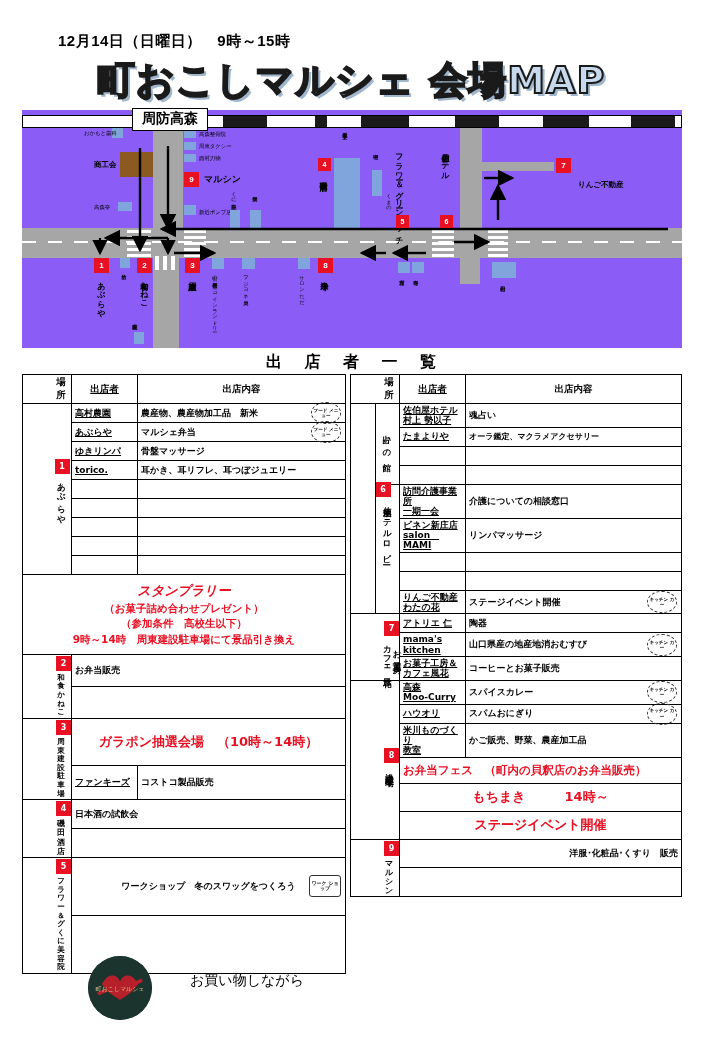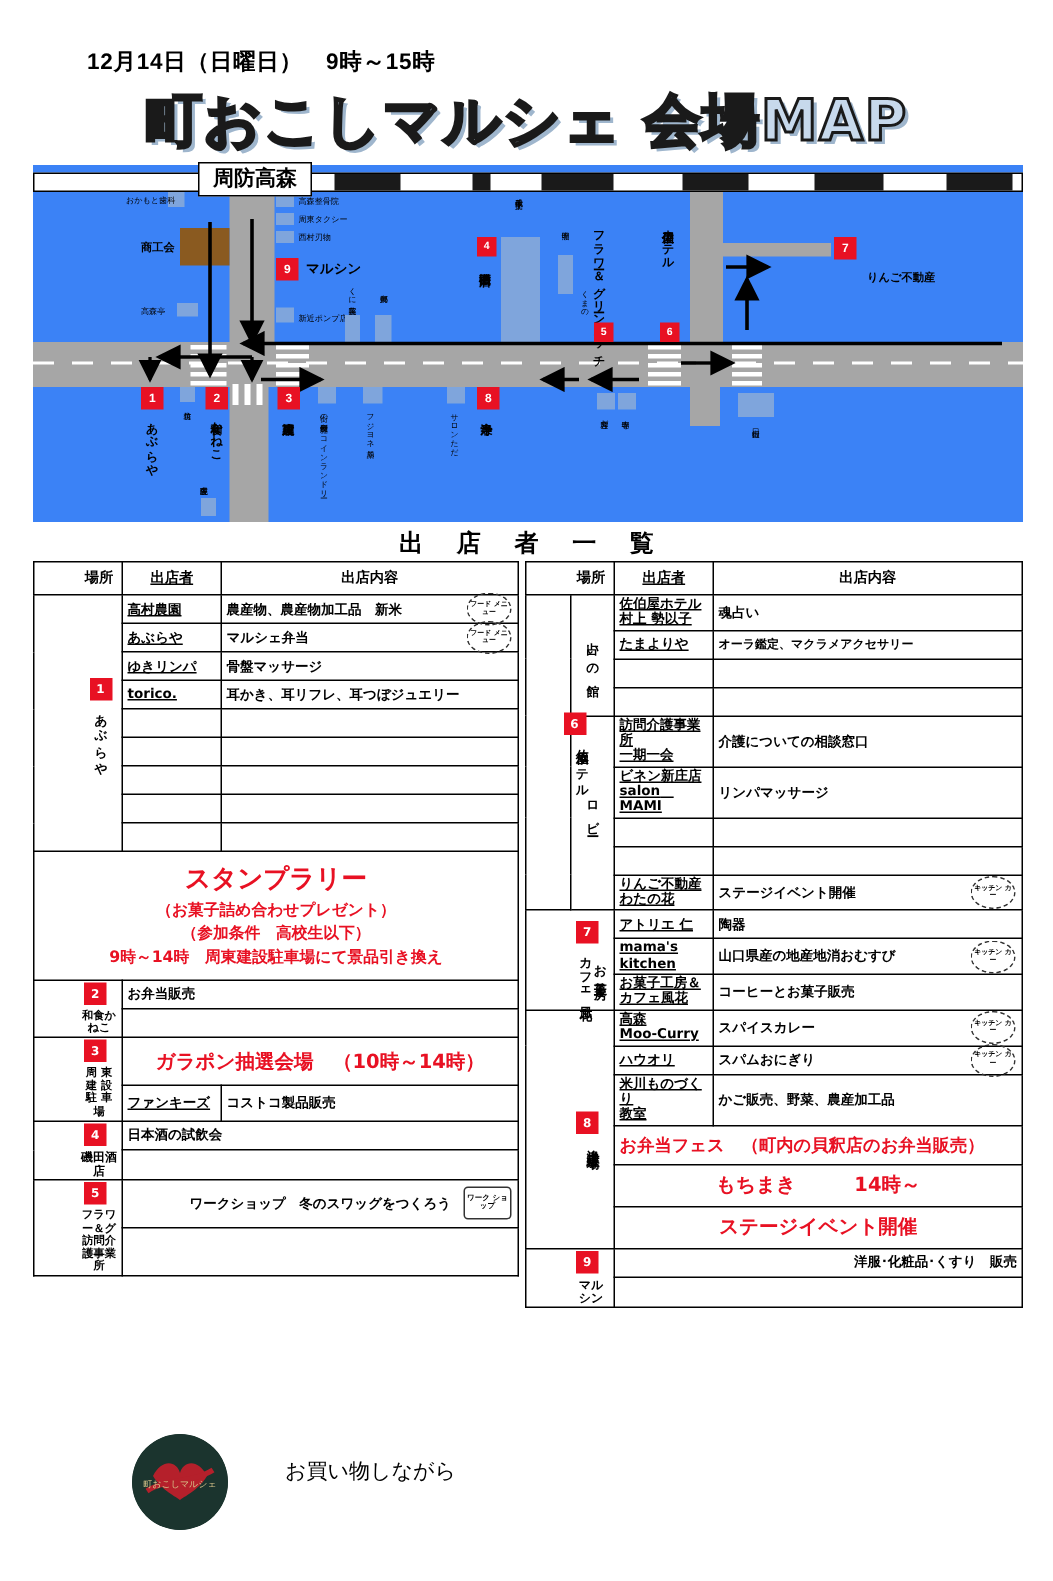--- a/index.html
+++ b/index.html
@@ -30,21 +30,21 @@
     color: #c7d9ec;
     -webkit-text-stroke: 2px #1a1a1a;
     text-shadow: 3px 3px 0 #9fb6cd;
     font-family: "DejaVu Sans", sans-serif;
   }
 
   
   .map {
     position: absolute; left: 22px; top: 110px;
     width: 660px; height: 238px;
-    background: #3b82f6;
+    background: #8b5cf6;
   }
   .map-el { position: absolute; }
 
   
   .rail {
     left: 0; top: 5px; width: 660px; height: 13px;
     background: #ffffff; border: 1.6px solid #000;
   }
   .rail-tie { position: absolute; top: 0; height: 100%; background: #1a1a1a; }
 
@@ -117,21 +117,21 @@
     font-family: "DejaVu Sans", sans-serif;
   }
   .tbl td, .tbl th {
     border: 1px solid #000;
     padding: 1px 3px;
     vertical-align: middle;
     font-weight: bold;
     height: 19px;
   }
   .tbl th { text-align: center; font-size: 9.5px; height: 22px; }
-  .tbl .c-loc  { width: 59px; text-align: center; padding-left: 31px; }
+  .tbl .c-loc  { width: 49px; text-align: center; padding-left: 31px; }
   .tbl .c-sub  { width: 14px; text-align: center; }
   .tbl .c-vend { width: 66px; text-decoration: underline; }
   .tbl .c-cont { position: relative; }
 
   #tbl-left  { left: 22px; top: 374px; width: 324px; }
   #tbl-right { left: 350px; top: 374px; width: 332px; }
 
   .loc-cell { text-align: center; padding: 3px 0; }
   .loc-marker {
     width: 15px; height: 15px; background: #e81123; color: #fff;
@@ -143,21 +143,21 @@
   .loc-name.vert {
     writing-mode: vertical-rl; margin: 0 auto; letter-spacing: 1px;
     max-height: 90px;
   }
   .subcol-vert {
     writing-mode: vertical-rl; margin: 0 auto;
     font-size: 8.5px; letter-spacing: 3px; font-weight: bold;
   }
 
   .red-block { color: #e81123; text-align: center; font-weight: bold; line-height: 1.5; }
-  .red-block .l1 { font-size: 17px; }
+  .red-block .l1 { font-size: 13px; font-style: italic; }
   .red-block .l2 { font-size: 10.5px; }
   .red-mid { color: #e81123; text-align: left; font-weight: bold; font-size: 11.5px; }
   .red-mid2 { color: #e81123; text-align: center; font-weight: bold; font-size: 13px; }
 
   
   .badge {
     position: absolute; right: 4px; top: 50%;
     transform: translateY(-50%);
     width: 30px; height: 22px;
     display: flex; flex-direction: column;
@@ -466,21 +466,21 @@
   </tr>
   <tr>
     <td colspan="2" class="c-cont"></td>
   </tr>
 
   <tr>
     <td class="c-loc loc-cell" rowspan="2">
       <div style="display:flex;flex-direction:column;align-items:flex-start;">
         <div class="loc-marker">5</div>
         <div class="loc-name" style="width:100%;text-align:center;font-size:7.5px;white-space:pre-line">フラワー＆グ
-訪問介護事業所</div>
+くに美容院</div>
       </div>
     </td>
     <td colspan="2" class="c-cont" style="text-align:center">
       <span>ワークショップ　冬のスワッグをつくろう</span>
       <span class="badge rect">ワーク
 ショップ</span>
     </td>
   </tr>
   <tr>
     <td colspan="2" class="c-cont"></td>

